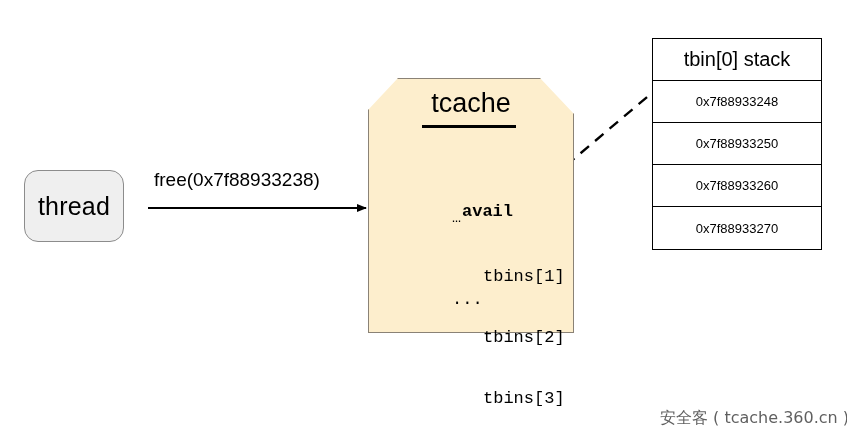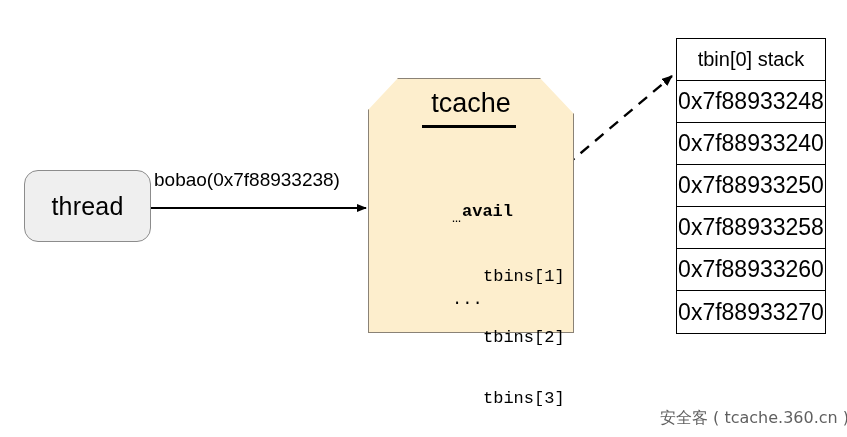--- a/index.html
+++ b/index.html
@@ -20,21 +20,21 @@
     left: 0; top: 0;
     width: 847px;
     height: 437px;
   }
   .abs { position: absolute; }
 
   
   #thread-box {
     left: 24px;
     top: 170px;
-    width: 127px;
+    width: 100px;
     height: 72px;
     box-sizing: border-box;
     background: #efefef;
     border: 1.4px solid #8c8c8c;
     border-radius: 14px;
     display: flex;
     align-items: center;
     justify-content: center;
   }
   #thread-label {
@@ -124,39 +124,39 @@
   }
   #tbins-rest div { line-height: 21px; margin-left: 37px; }
   #ellipsis-bottom {
     position: absolute;
     left: 84px;
     top: 212px;
   }
 
   
   #stack-table {
-    left: 676px;
+    left: 652px;
     top: 38px;
-    width: 150px;
+    width: 170px;
     border: 1.2px solid #000;
     box-sizing: border-box;
     background: #14b8a6;
   }
   .stack-row {
     height: 42px;
     box-sizing: border-box;
     border-bottom: 1.2px solid #000;
     display: flex;
     align-items: center;
     justify-content: center;
     background: #ffffff;
   }
   .stack-row:last-child { border-bottom: none; }
   .stack-row.header { font-size: 20px; }
-  .stack-row.cell { font-size: 23px; }
+  .stack-row.cell { font-size: 13px; }
 
   
   #watermark {
     left: 660px;
     top: 408px;
     font-size: 16px;
     color: #2a2a2a;
     opacity: 0.75;
     white-space: nowrap;
     font-family: "DejaVu Sans", sans-serif;
@@ -186,21 +186,21 @@
 
     <circle cx="533" cy="193" r="4.6" fill="#000"></circle>
 
     <line x1="537" y1="190" x2="672" y2="76" stroke="#000" stroke-width="2.4" stroke-dasharray="11,8" marker-end="url(#dashArrow)"></line>
   </svg>
 
   <div class="abs" id="thread-box">
     <span id="thread-label">thread</span>
   </div>
 
-  <div class="abs" id="free-label">bobao(0x7f88933238)</div>
+  <div class="abs" id="free-label">free(0x7f88933238)</div>
 
   <div class="abs" id="tcache-box">
     <div id="tcache-shape"></div>
 
     <div id="tcache-title">tcache</div>
     <div id="tcache-title-underline"></div>
 
 
     <div class="mono" id="avail">avail</div>
 
@@ -211,22 +211,20 @@
       <div>tbins[2]</div>
       <div>tbins[3]</div>
     </div>
 
     <div class="mono" id="ellipsis-bottom">...</div>
   </div>
 
   <div class="abs" id="stack-table">
     <div class="stack-row header">tbin[0] stack</div>
     <div class="stack-row cell">0x7f88933248</div>
-    <div class="stack-row cell">0x7f88933240</div>
     <div class="stack-row cell">0x7f88933250</div>
-    <div class="stack-row cell">0x7f88933258</div>
     <div class="stack-row cell">0x7f88933260</div>
     <div class="stack-row cell">0x7f88933270</div>
   </div>
 
   <div class="abs" id="watermark">安全客 ( tcache.360.cn )</div>
 
 </div>
 
 </body></html>

